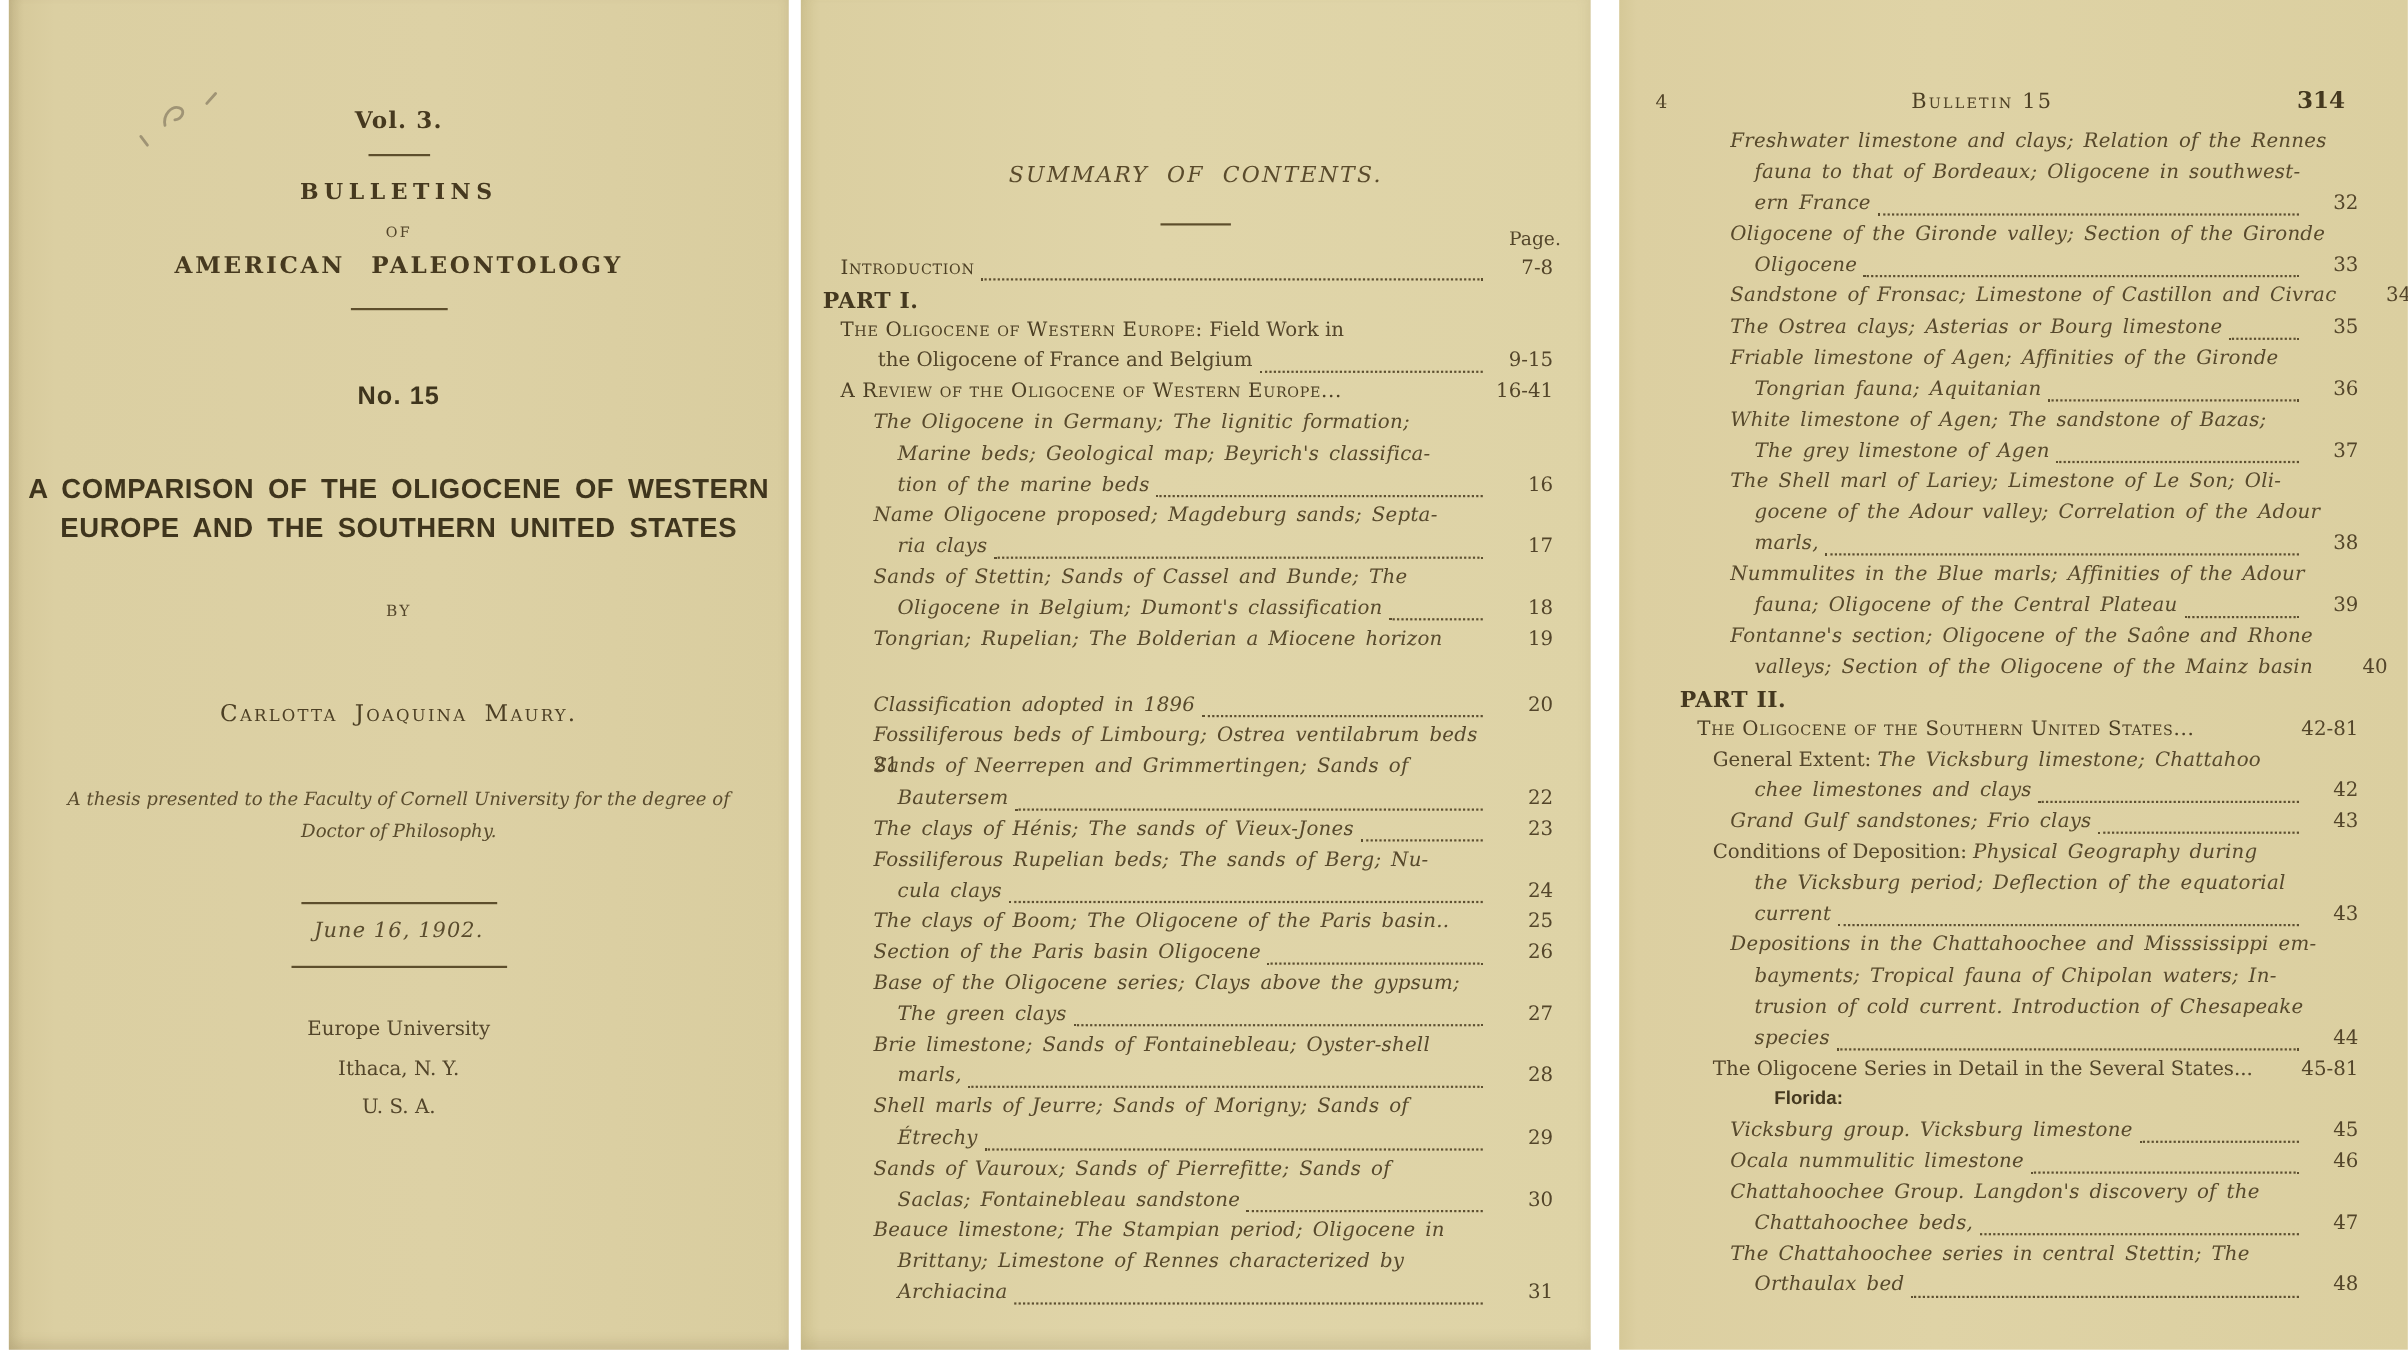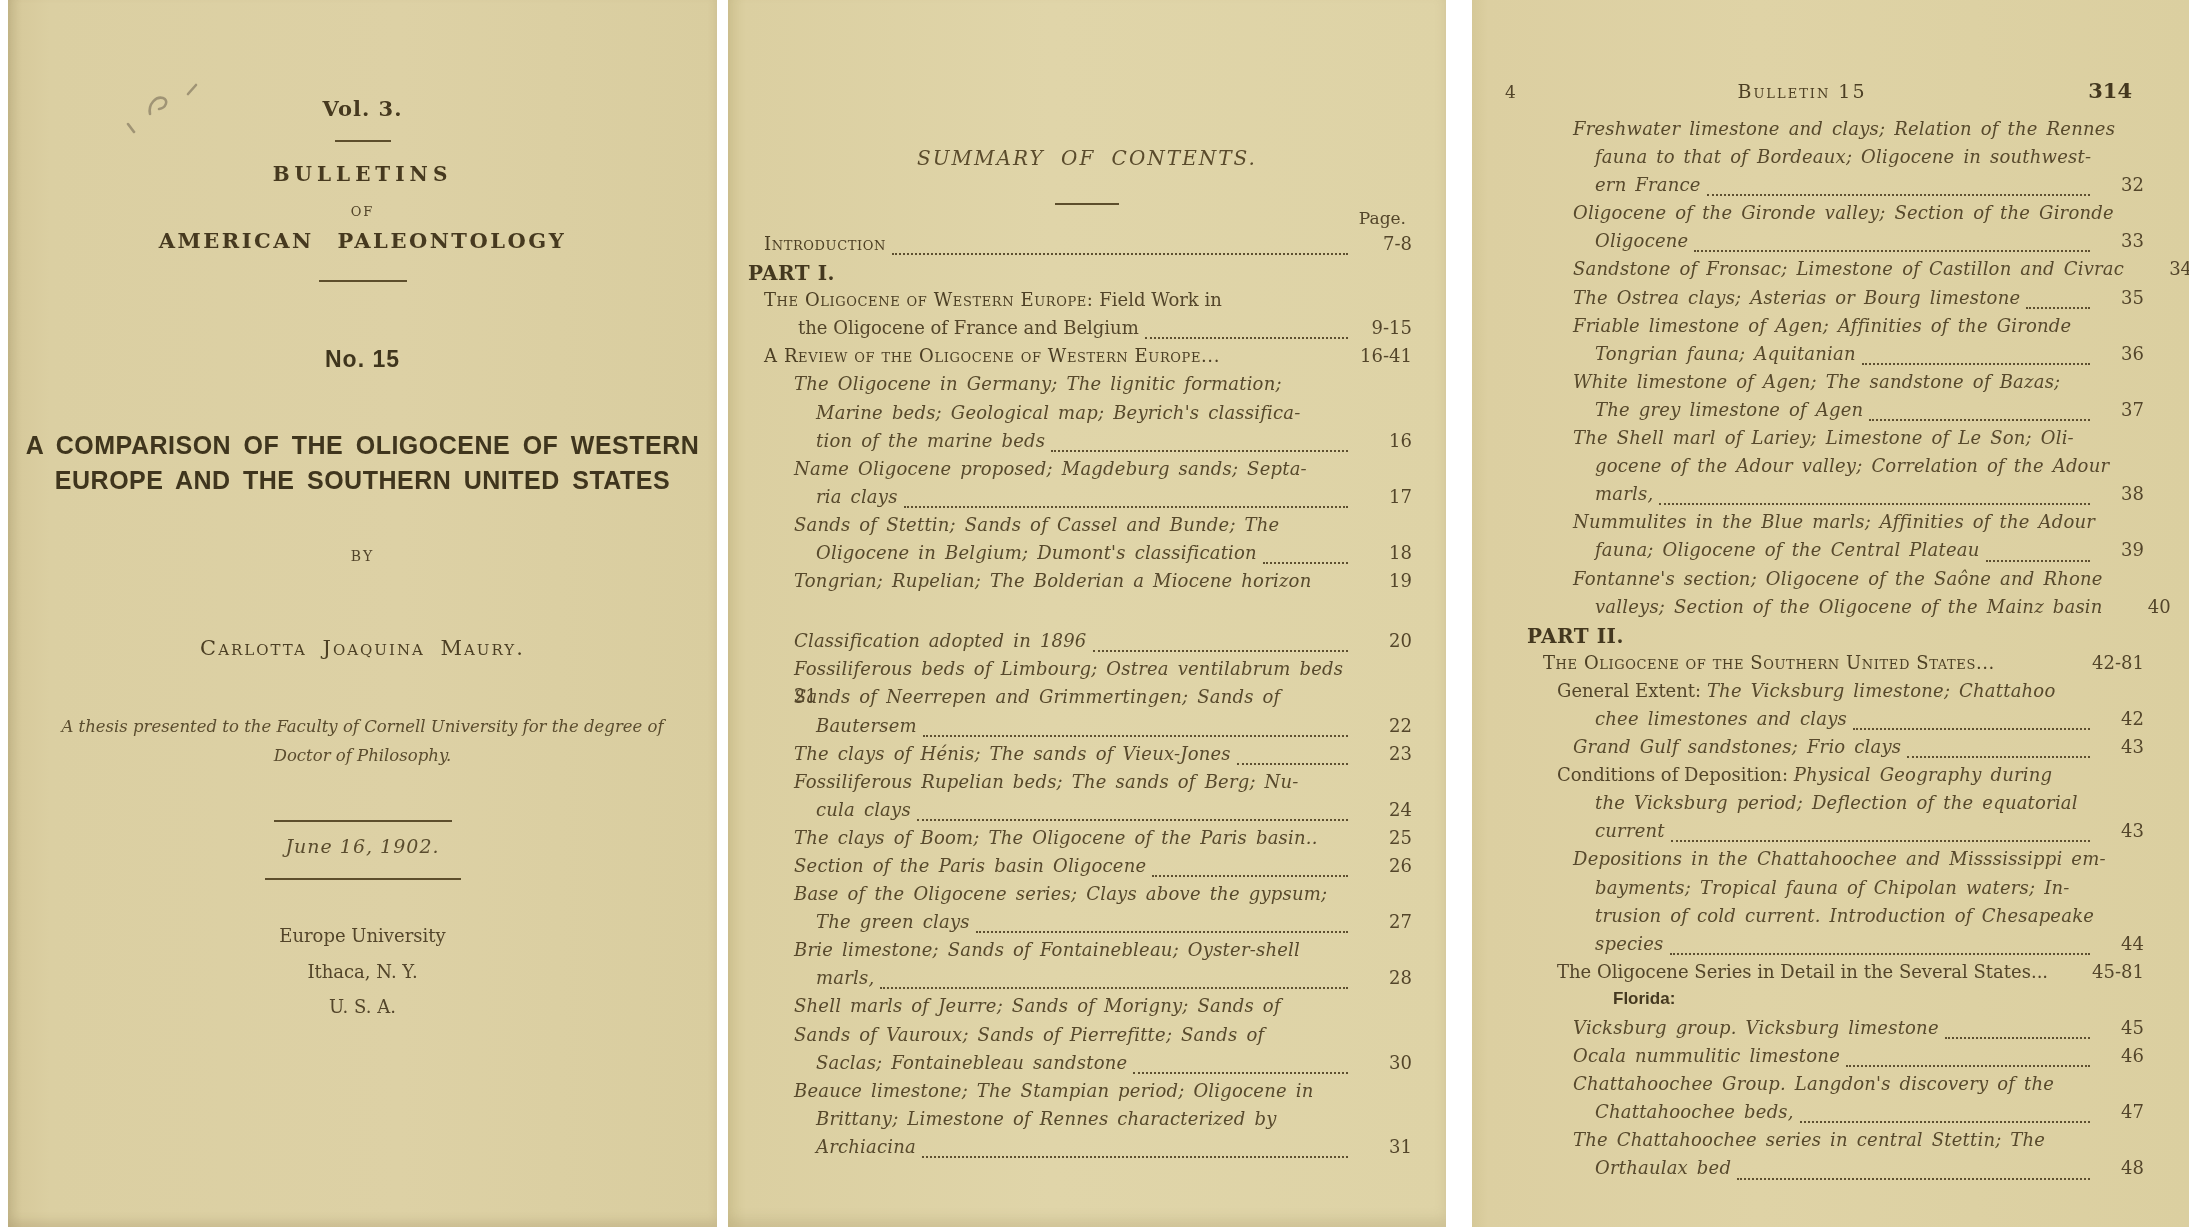--- a/index.html
+++ b/index.html
@@ -37,21 +37,21 @@
   .main-title{top:428px;font-family:"Liberation Sans",sans-serif;font-weight:700;font-size:25px;line-height:35px;letter-spacing:.5px;word-spacing:5px;color:#3f351d;}
   .by-word{top:548px;font-size:14px;letter-spacing:2px;}
   .author{top:636px;font-variant-caps:small-caps;font-size:21px;letter-spacing:2px;word-spacing:7px;color:#4c3f24;}
   .thesis{top:712px;font-style:italic;font-size:16.5px;line-height:29px;color:#5a4c2e;}
   .date-line{top:835px;font-style:italic;font-size:19px;letter-spacing:1px;color:#5a4c2e;}
   .publisher{top:918px;font-size:18px;line-height:35.5px;color:#53452a;}
   #scribble{position:absolute;left:98px;top:62px;}
 
   
   .toc-heading{top:146px;font-style:italic;font-size:20px;letter-spacing:2px;word-spacing:8px;color:#5a4b2c;}
-  .page-label{position:absolute;right:40px;top:208px;font-size:17px;color:#53452a;}
+  .page-label{position:absolute;right:27px;top:208px;font-size:17px;color:#53452a;}
   .toc{position:absolute;}
   #toc-middle{top:233px;left:20px;right:34px;}
   #toc-right{top:118px;left:55px;right:45px;}
   .toc-row{display:flex;align-items:baseline;height:28.1px;white-space:nowrap;}
   .toc-text{flex:0 0 auto;}
   .leader{flex:1 1 0;min-width:8px;align-self:flex-end;margin:0 6px 6px 6px;}
   .leader.dotted{border-bottom:2px dotted #5d4f30;}
   .pg{flex:0 0 48px;text-align:right;font-size:18px;color:#53452a;}
   #toc-middle .pg{flex:0 0 58px;}
   .seg-it{font-style:italic;font-size:18px;letter-spacing:.2px;word-spacing:3px;color:#57492c;}
@@ -237,20 +237,25 @@
       <div class="toc-row" style="padding-left: 68px;">
         <span class="toc-text"><span class="seg-it">marls,</span></span>
         <span class="leader dotted"></span>
         <span class="pg">28</span>
       </div>
       <div class="toc-row" style="padding-left: 46px;">
         <span class="toc-text"><span class="seg-it">Shell marls of Jeurre; Sands of Morigny; Sands of</span></span>
         <span class="leader"></span>
         <span class="pg"></span>
       </div>
+      <div class="toc-row" style="padding-left: 68px;">
+        <span class="toc-text"><span class="seg-it">Étrechy</span></span>
+        <span class="leader dotted"></span>
+        <span class="pg">29</span>
+      </div>
       <div class="toc-row" style="padding-left: 46px;">
         <span class="toc-text"><span class="seg-it">Sands of Vauroux; Sands of Pierrefitte; Sands of</span></span>
         <span class="leader"></span>
         <span class="pg"></span>
       </div>
       <div class="toc-row" style="padding-left: 68px;">
         <span class="toc-text"><span class="seg-it">Saclas; Fontainebleau sandstone</span></span>
         <span class="leader dotted"></span>
         <span class="pg">30</span>
       </div>

